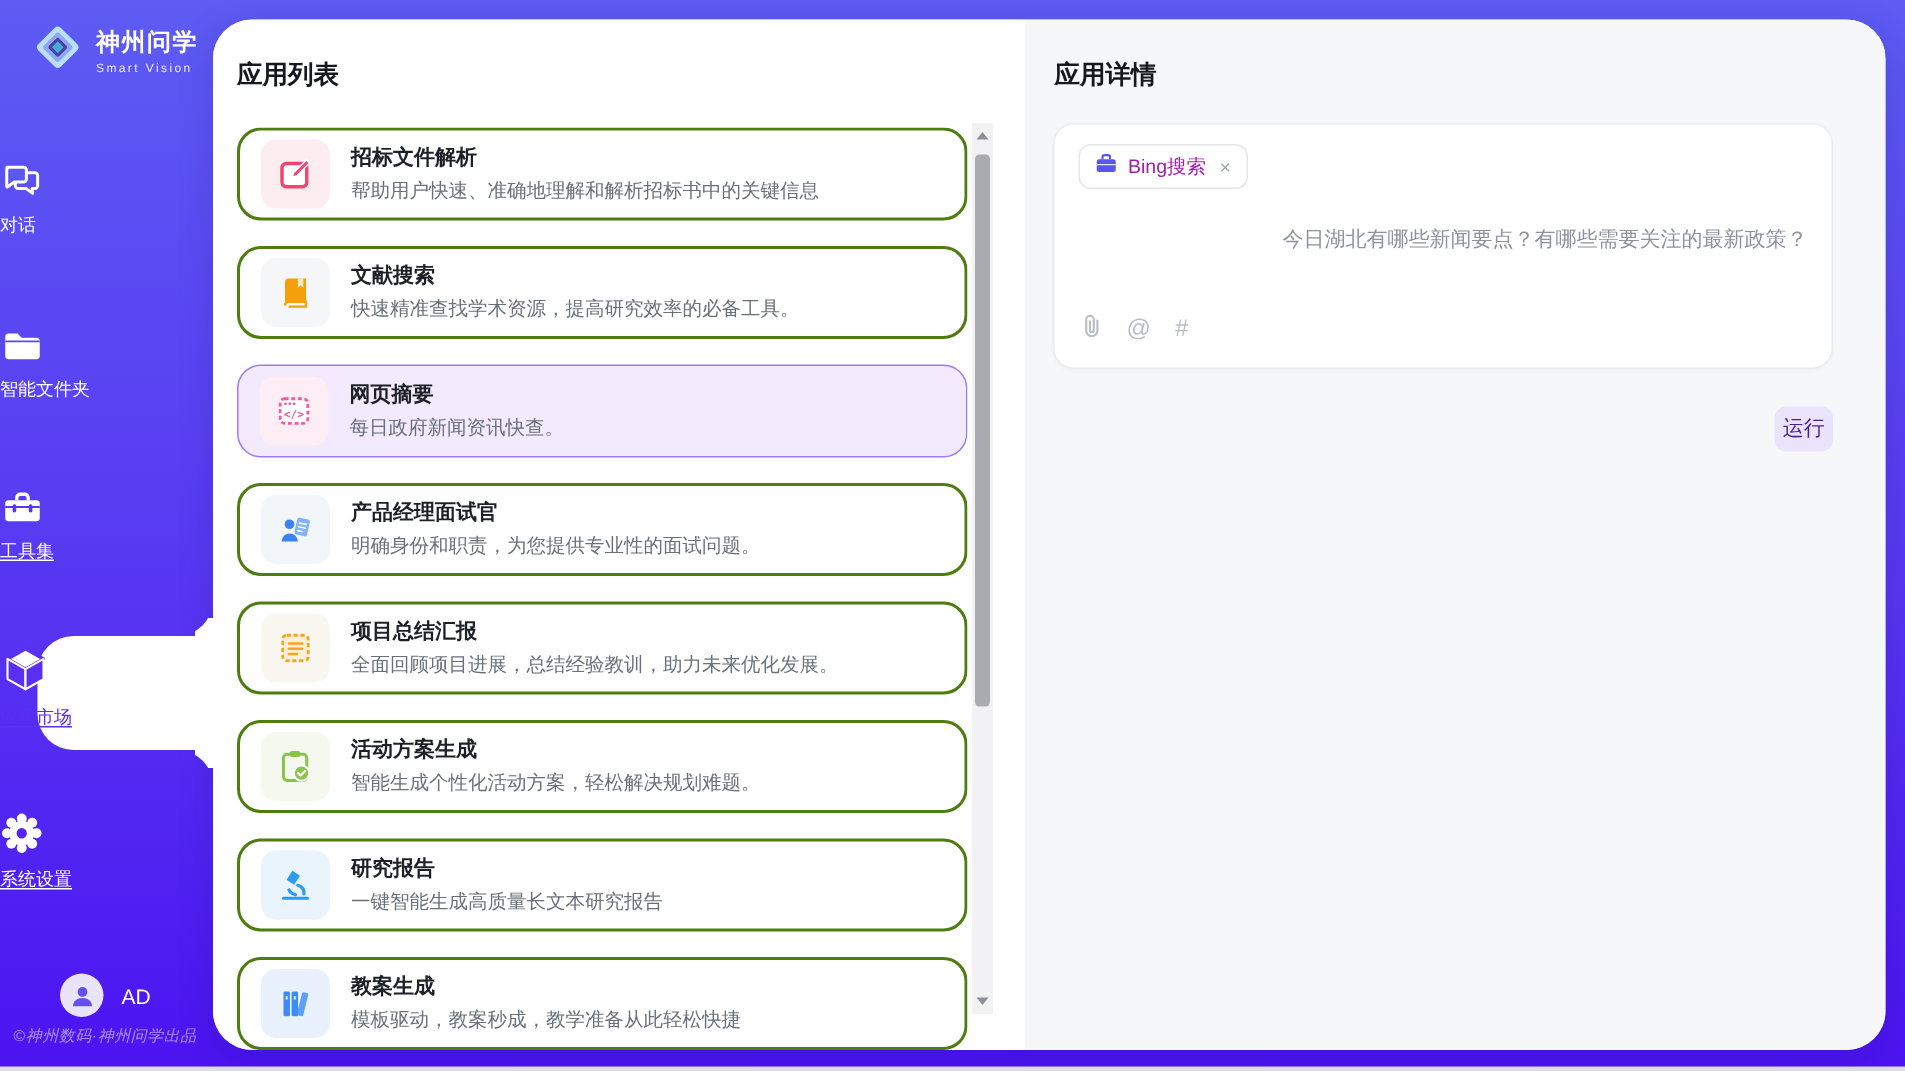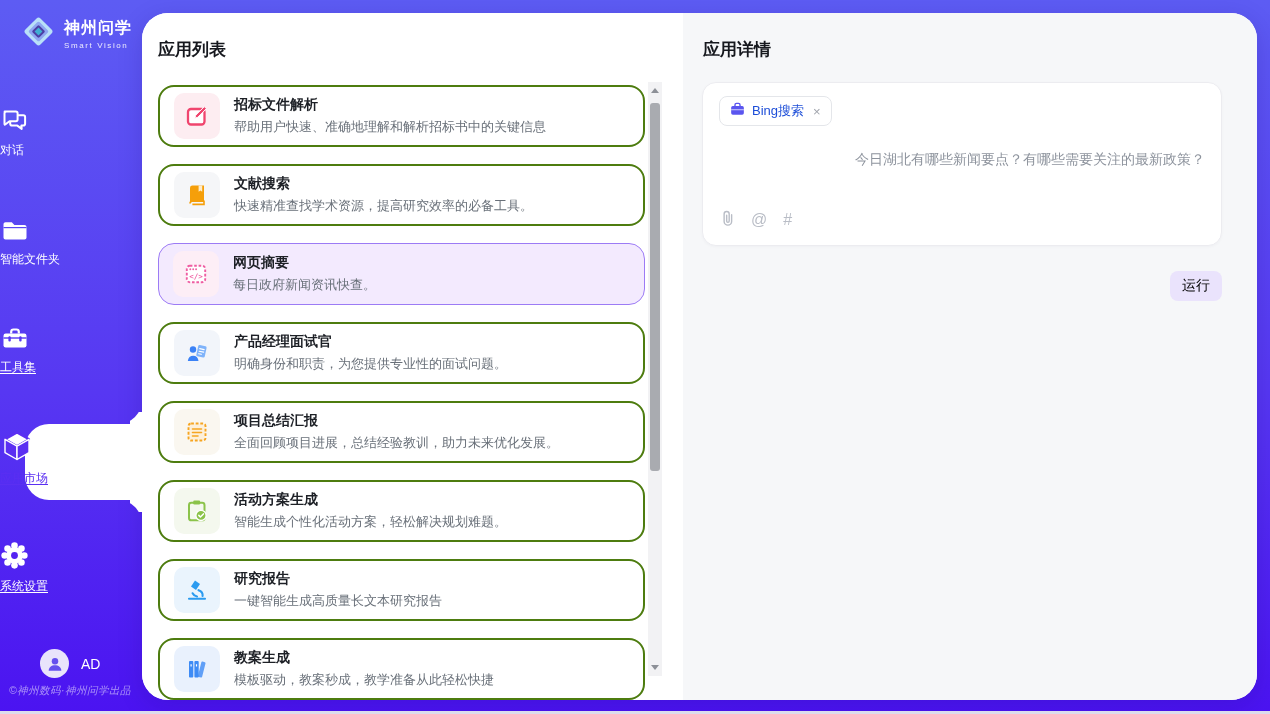--- a/index.html
+++ b/index.html
@@ -65,27 +65,27 @@
   .sb-thumb { position:absolute; left:2px; top:21px; width:10px; height:368px;
               background:#a9abb0; border-radius:3px; cursor:grab; }
 
   
   .detail-panel { flex:1; background:#f6f7f9; position:relative;text-align:right; }
   .detail-panel .panel-title { position:absolute; left:20px; top:25px; }
   .detail-card { position:absolute; left:19px; top:69px; width:520px; height:164px; background:#fff;
                  border:1px solid #ececf0; border-radius:14px; box-shadow:0 1px 3px rgba(20,20,60,.03); }
   .tool-tag { position:absolute; left:16px; top:13px; height:30px; display:inline-flex; align-items:center;
               gap:7px; padding:0 10px; border:1px solid #e4e6ea; border-radius:8px; background:#fff; cursor:pointer; }
-  .tool-tag .tag-label { font-size:13px; color:#1d4ed8; }
+  .tool-tag .tag-label { font-size:13px; color:#a21caf; }
   .tool-tag .tag-close { font-size:13px; color:#a0a4ac; margin-left:2px; cursor:pointer; line-height:1; }
   .prompt { position:absolute; left:17px; top:68px; right:16px; font-size:14px; color:#8d939d; cursor:text; }
   .attach-row { position:absolute; left:17px; bottom:14px; display:flex; align-items:center; gap:16px; }
   .attach-row .glyph { font-size:16px; color:#b9bdc6; cursor:pointer; line-height:1; }
-  .run-btn { position:absolute; right:35px; top:258px; width:52px; height:30px; background:#eae3fc;
-             color:#000000; border-radius:8px; font-size:14px; display:flex; align-items:center;
+  .run-btn { position:absolute; right:35px; top:258px; width:39px; height:30px; background:#eae3fc;
+             color:#4c1d95; border-radius:8px; font-size:14px; display:flex; align-items:center;
              justify-content:center; cursor:pointer; }
 </style>
 </head>
 <body>
 
 <div class="sidebar">
 
   <div class="logo">
     <span>
       <svg width="37" height="37" viewBox="0 0 40 40">

